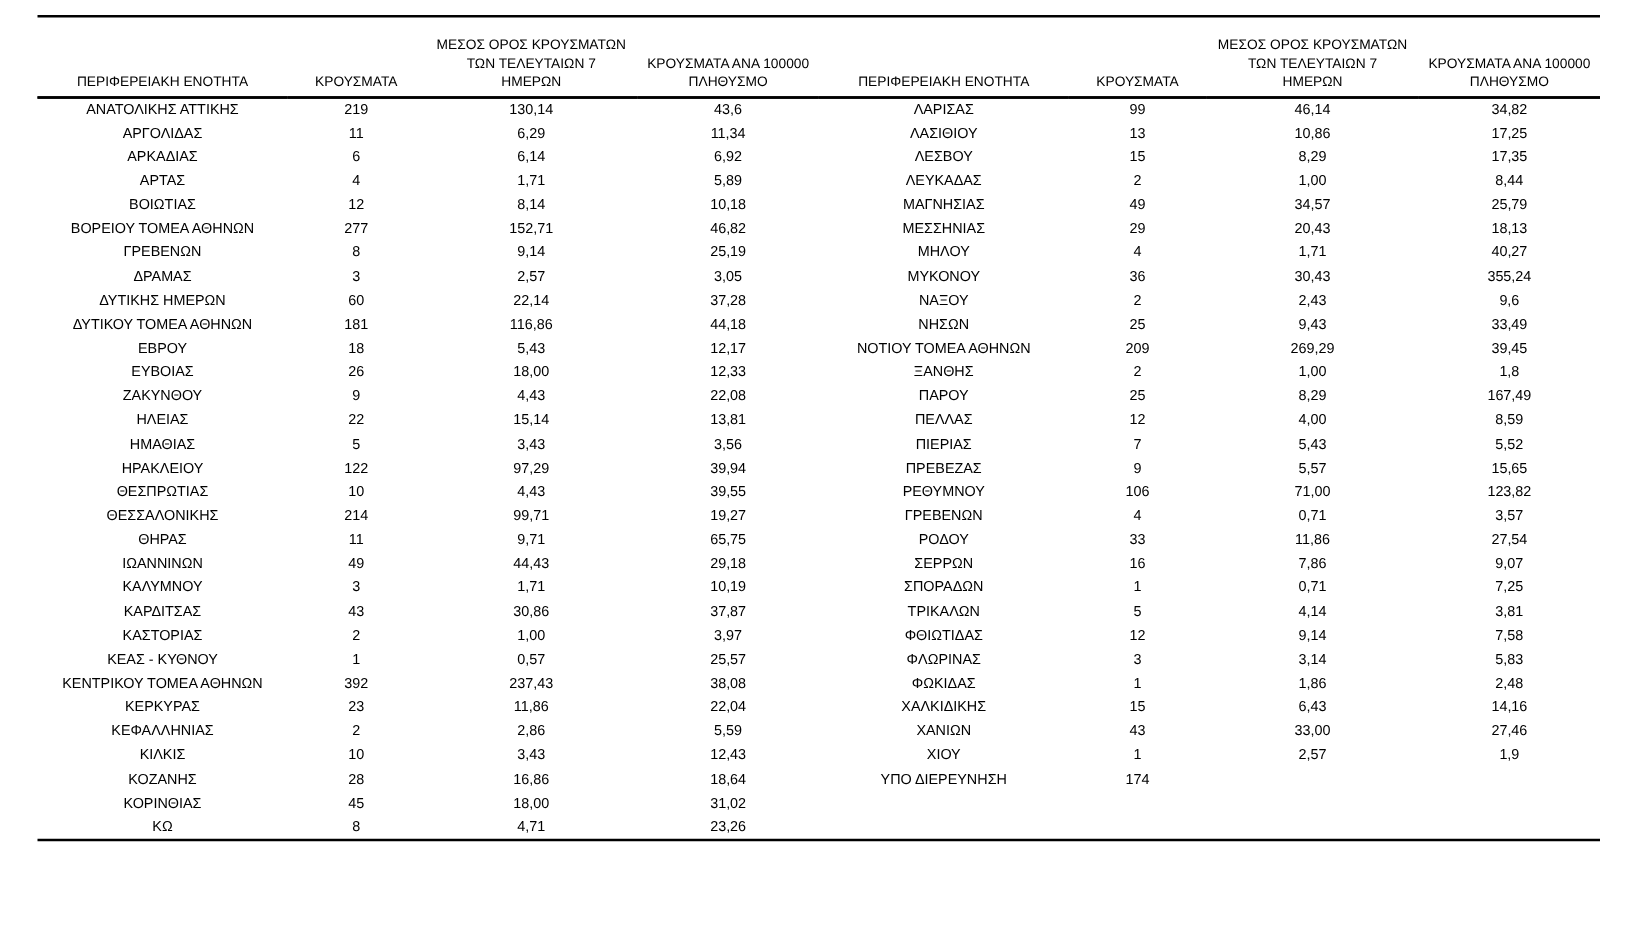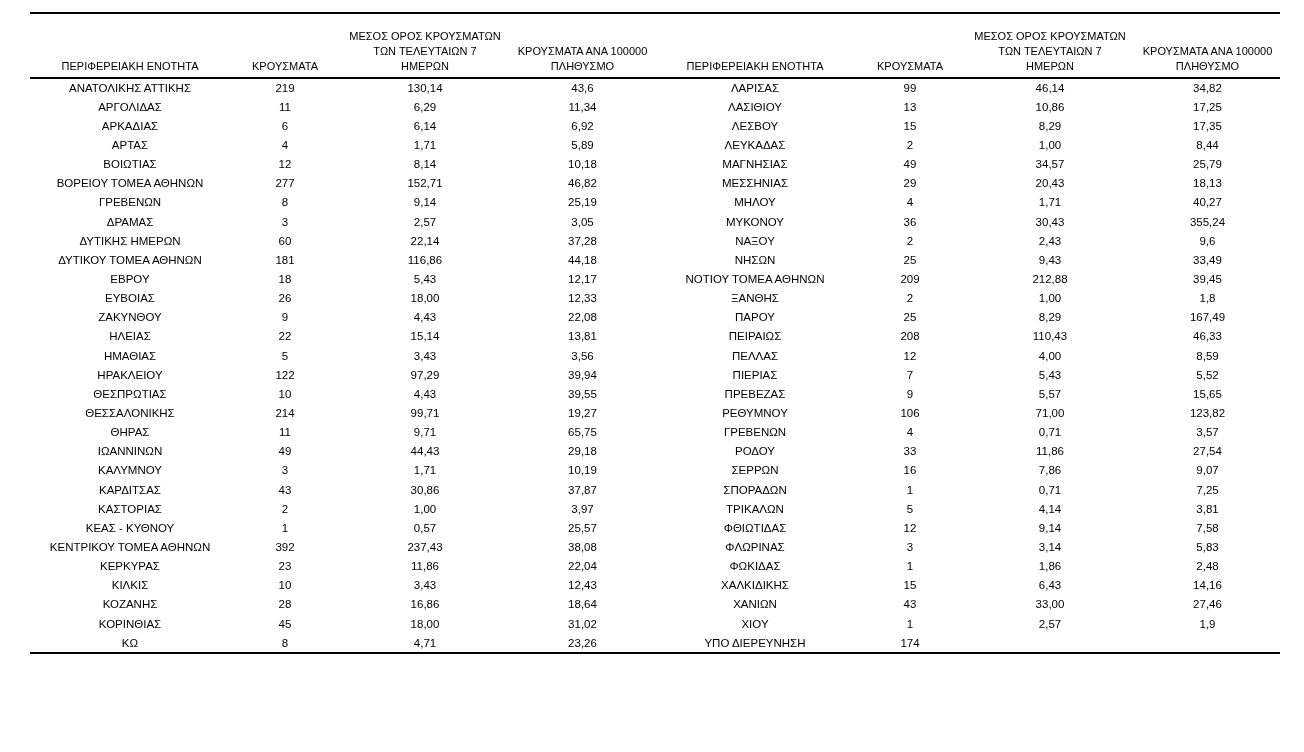--- a/index.html
+++ b/index.html
@@ -228,20 +228,26 @@
           <td>237,43</td>
           <td>38,08</td>
         </tr>
         <tr>
           <td>ΚΕΡΚΥΡΑΣ</td>
           <td>23</td>
           <td>11,86</td>
           <td>22,04</td>
         </tr>
         <tr>
+          <td>ΚΕΦΑΛΛΗΝΙΑΣ</td>
+          <td>2</td>
+          <td>2,86</td>
+          <td>5,59</td>
+        </tr>
+        <tr>
           <td>ΚΙΛΚΙΣ</td>
           <td>10</td>
           <td>3,43</td>
           <td>12,43</td>
         </tr>
         <tr>
           <td>ΚΟΖΑΝΗΣ</td>
           <td>28</td>
           <td>16,86</td>
           <td>18,64</td>
@@ -340,40 +346,34 @@
         </tr>
         <tr>
           <td>ΝΗΣΩΝ</td>
           <td>25</td>
           <td>9,43</td>
           <td>33,49</td>
         </tr>
         <tr>
           <td>ΝΟΤΙΟΥ ΤΟΜΕΑ ΑΘΗΝΩΝ</td>
           <td>209</td>
-          <td>212,88</td>
+          <td>269,29</td>
           <td>39,45</td>
         </tr>
         <tr>
           <td>ΞΑΝΘΗΣ</td>
           <td>2</td>
           <td>1,00</td>
           <td>1,8</td>
         </tr>
         <tr>
           <td>ΠΑΡΟΥ</td>
           <td>25</td>
           <td>8,29</td>
           <td>167,49</td>
-        </tr>
-        <tr>
-          <td>ΠΕΙΡΑΙΩΣ</td>
-          <td>208</td>
-          <td>110,43</td>
-          <td>46,33</td>
         </tr>
         <tr>
           <td>ΠΕΛΛΑΣ</td>
           <td>12</td>
           <td>4,00</td>
           <td>8,59</td>
         </tr>
         <tr>
           <td>ΠΙΕΡΙΑΣ</td>
           <td>7</td>

